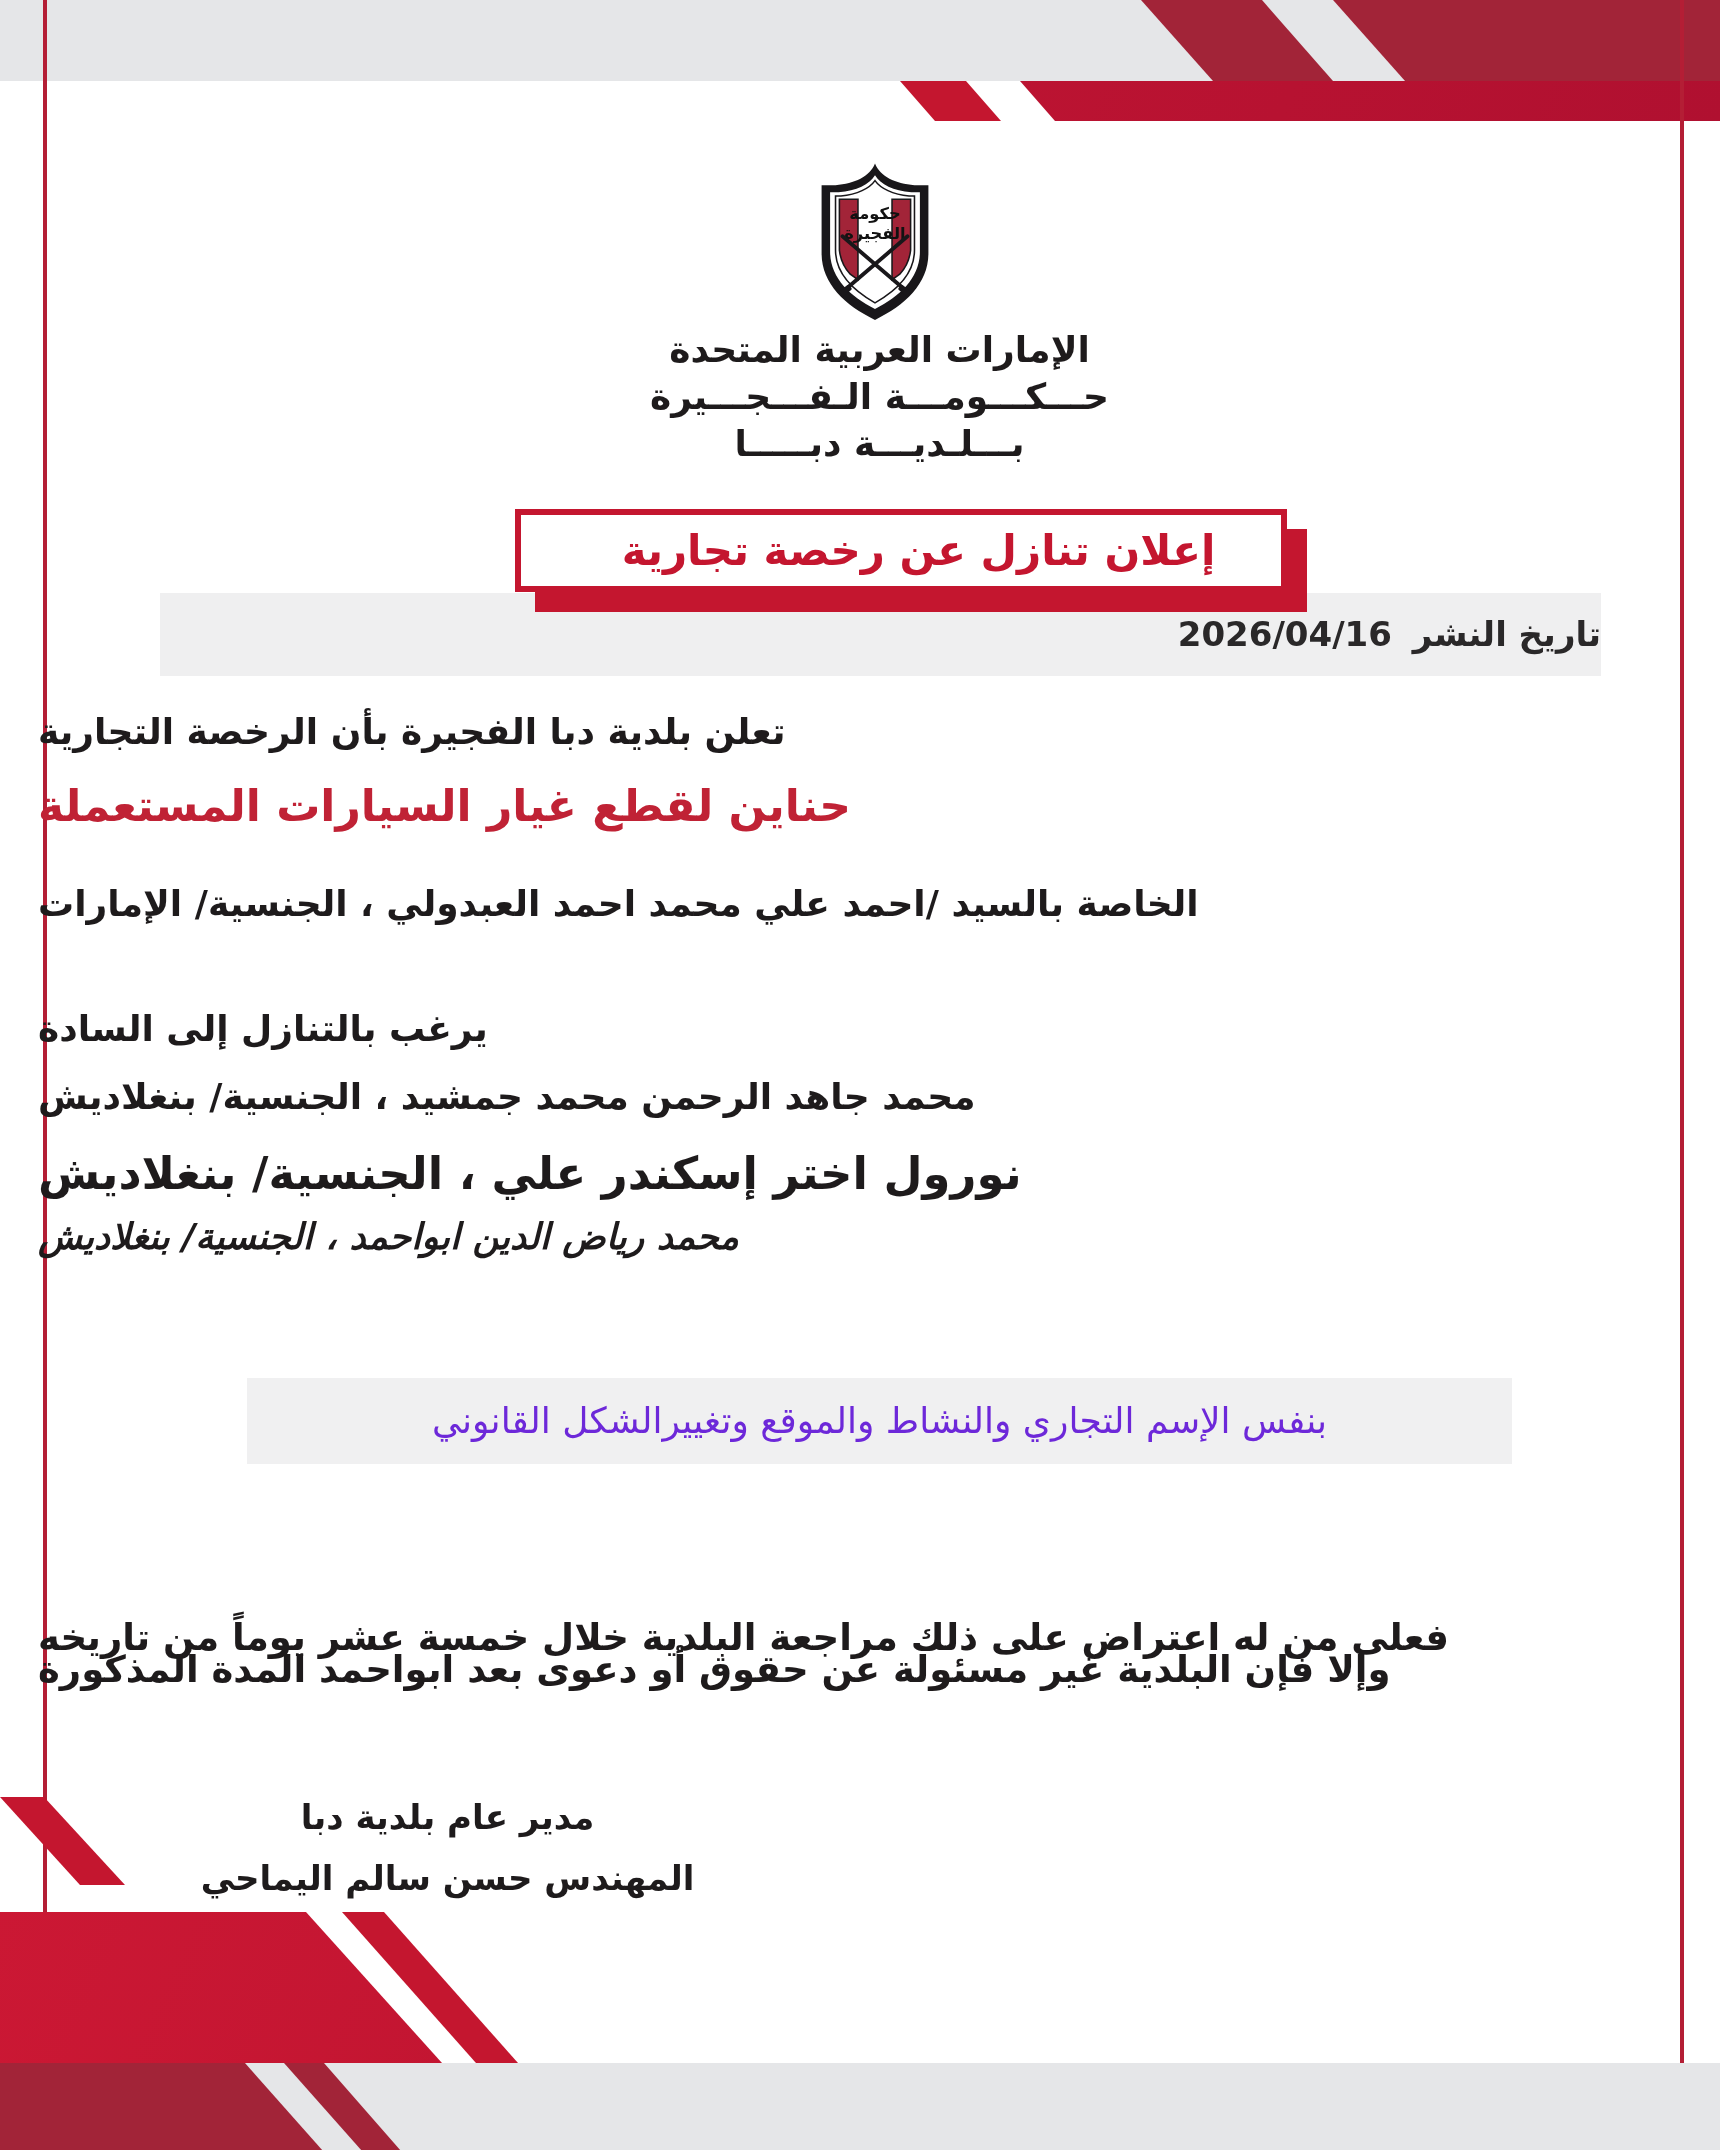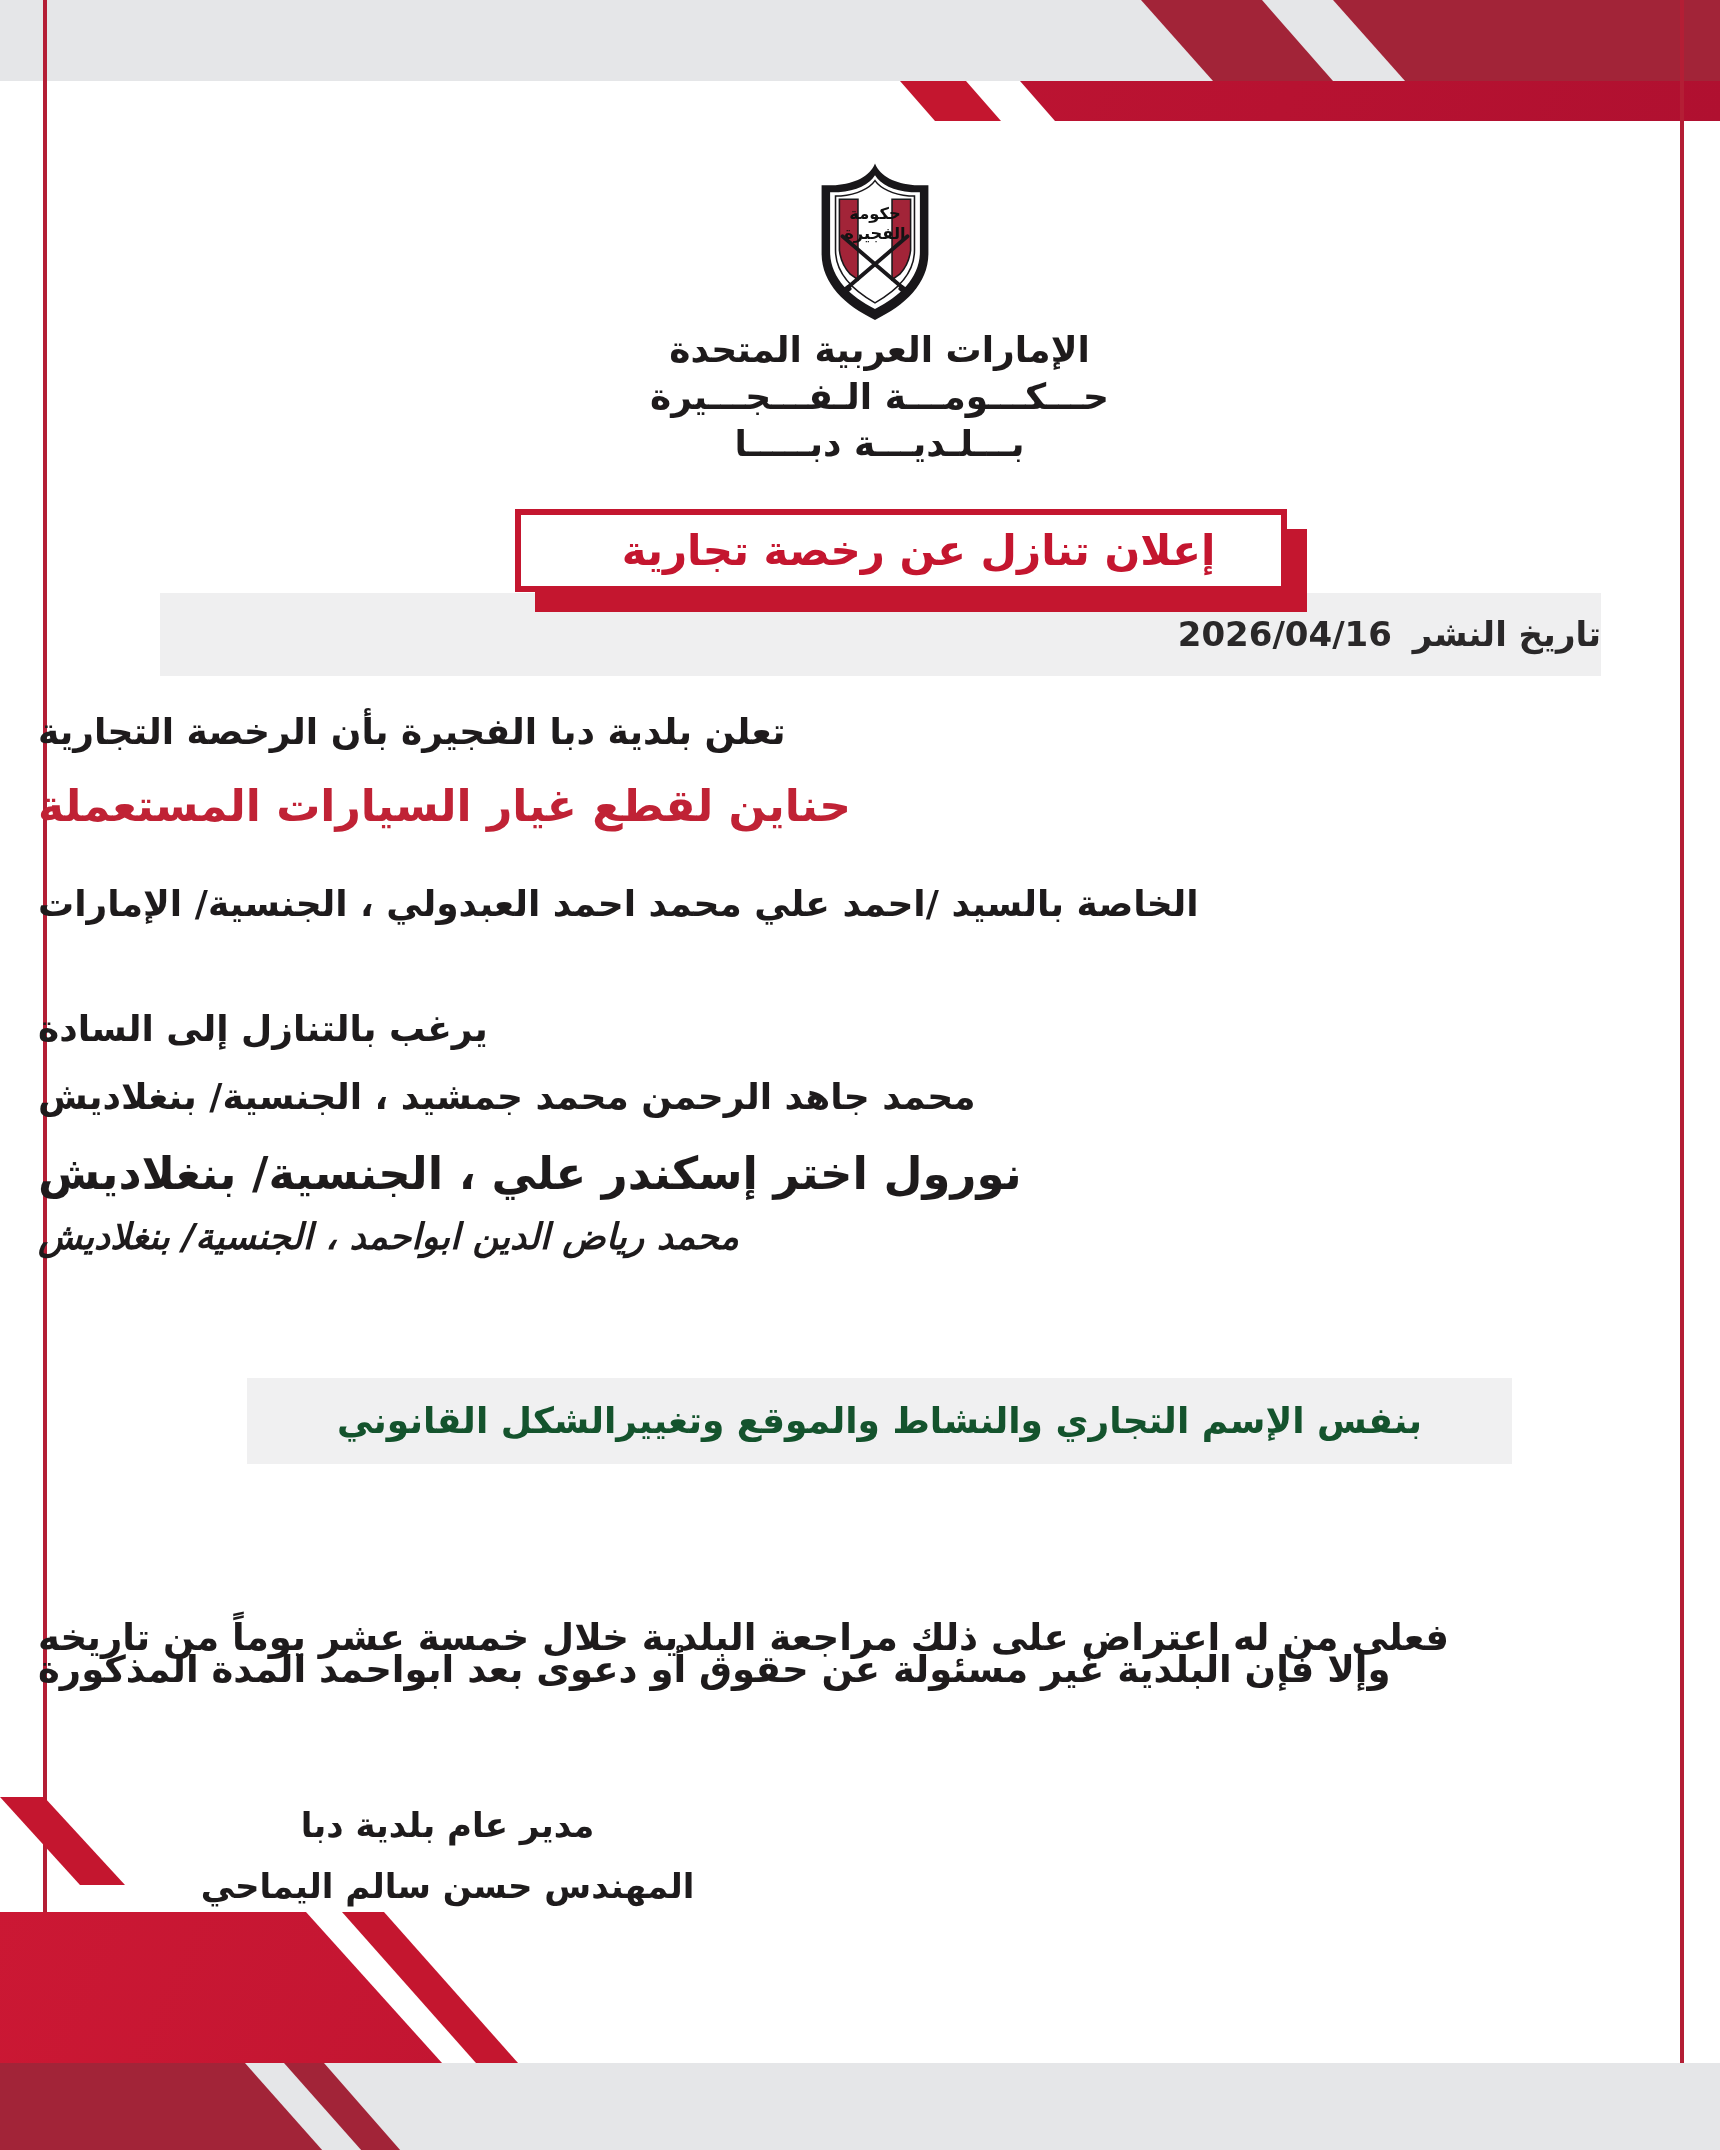--- a/index.html
+++ b/index.html
@@ -50,26 +50,26 @@
     font-weight:700;white-space:nowrap;z-index:3;}
   #intro-line{top:711px;font-size:36px;}
   #license-name{top:780px;font-size:44px;color:var(--redtext,#C02235);}
   #owner-line{top:883px;font-size:36px;}
   #transfer-intro{top:1008px;font-size:36px;}
   #transferee-1{top:1076px;font-size:36px;}
   #transferee-2{top:1147px;font-size:45px;}
   #transferee-3{top:1216px;font-size:36px;font-style:italic;}
   #highlight-bar{left:247px;top:1378px;width:1265px;height:86px;z-index:3;
     background:var(--hlgray,#F0F0F1);text-align:center;}
-  #highlight-bar .h{font-size:36px;line-height:86px;font-weight:700;color:#14532d;white-space:nowrap;}
+  #highlight-bar .h{font-size:36px;line-height:86px;font-weight:400;color:#6d28d9;white-space:nowrap;}
   #objection-1{top:1616px;font-size:37px;}
   #objection-2{top:1648px;font-size:37px;}
   
   #signature{left:153px;top:1795px;width:589px;text-align:center;z-index:3;
-    color:#1E1B1C;font-weight:700;margin-top:8px;}
+    color:#1E1B1C;font-weight:700;}
   #signature .s1{font-size:34px;line-height:44px;}
   #signature .s2{font-size:34px;line-height:44px;margin-top:17px;white-space:nowrap;}
   
   #decor-bottom{left:0;top:1797px;width:1720px;height:354px;z-index:5;}
   #decor-bottom .stripe-a{background:var(--crimson,#C4162F);
     clip-path:polygon(0 0,44px 0,125px 88px,80px 88px);}
   #decor-bottom .red-block{background:linear-gradient(115deg,#CC1834 0%,#AE0F2C 100%);
     clip-path:polygon(0 115px,306px 115px,442px 266px,0 266px);}
   #decor-bottom .stripe-c{background:var(--crimson,#C4162F);
     clip-path:polygon(342px 115px,384px 115px,518px 266px,476px 266px);}

